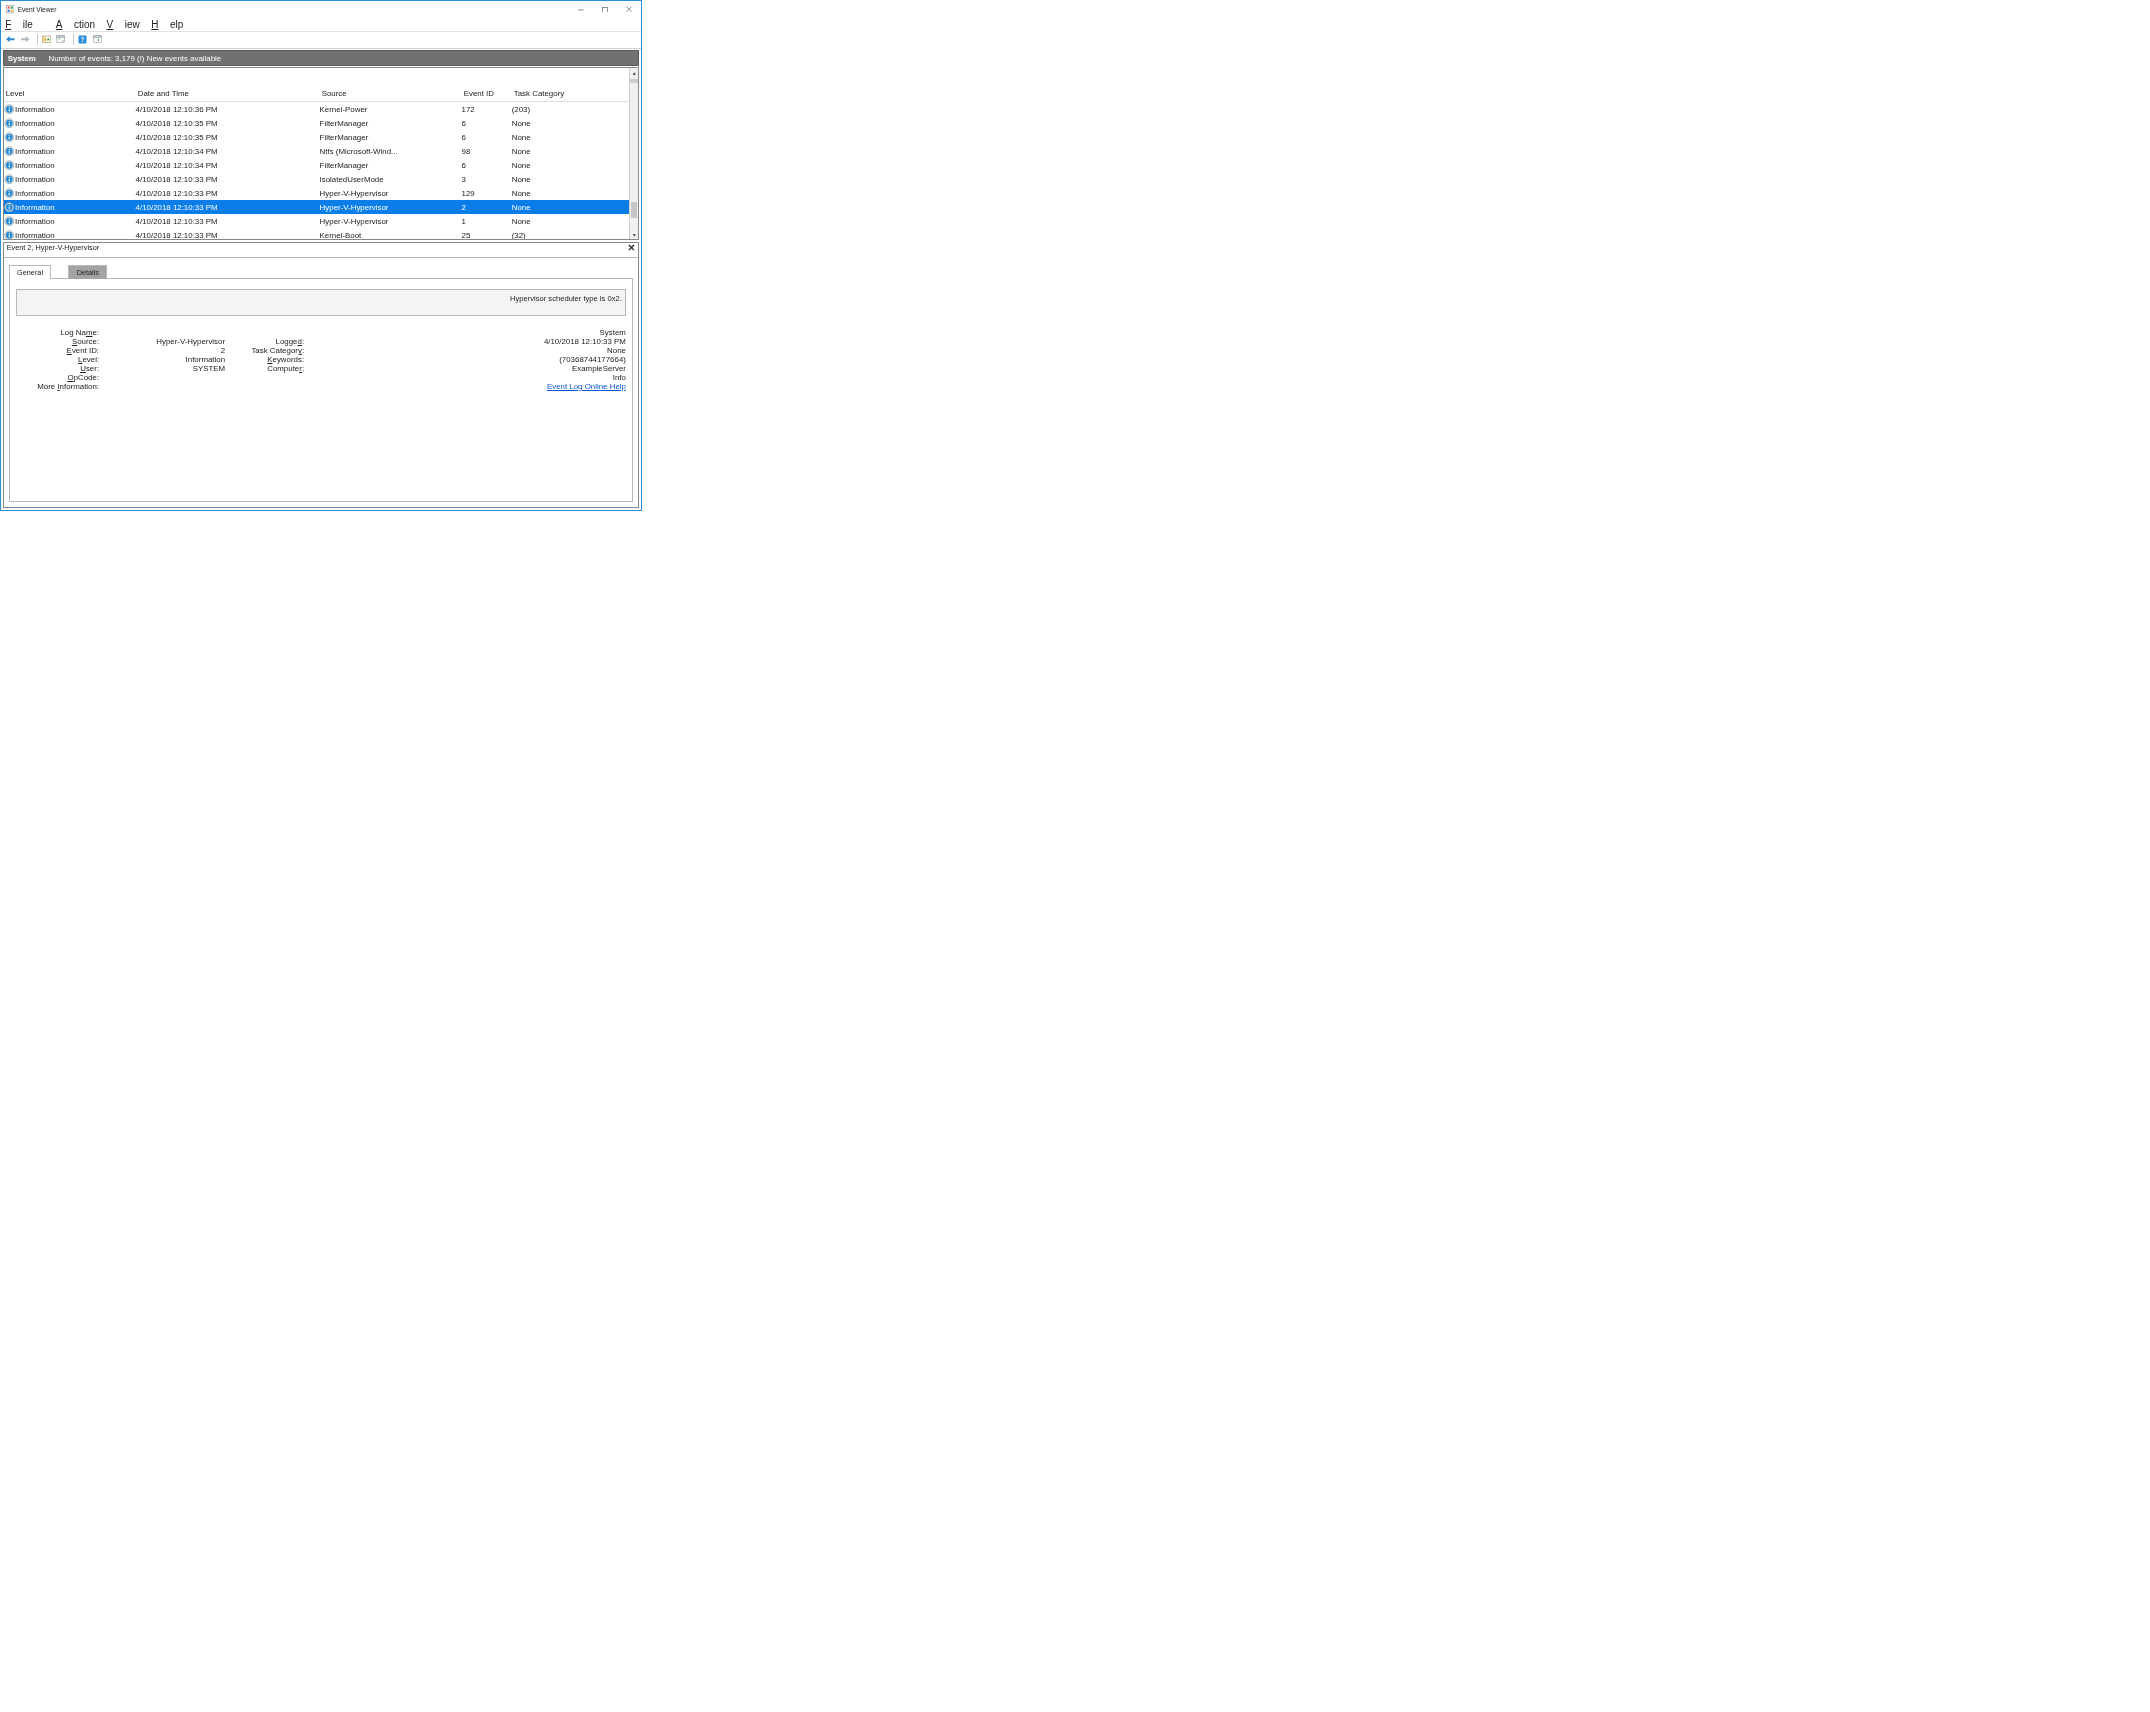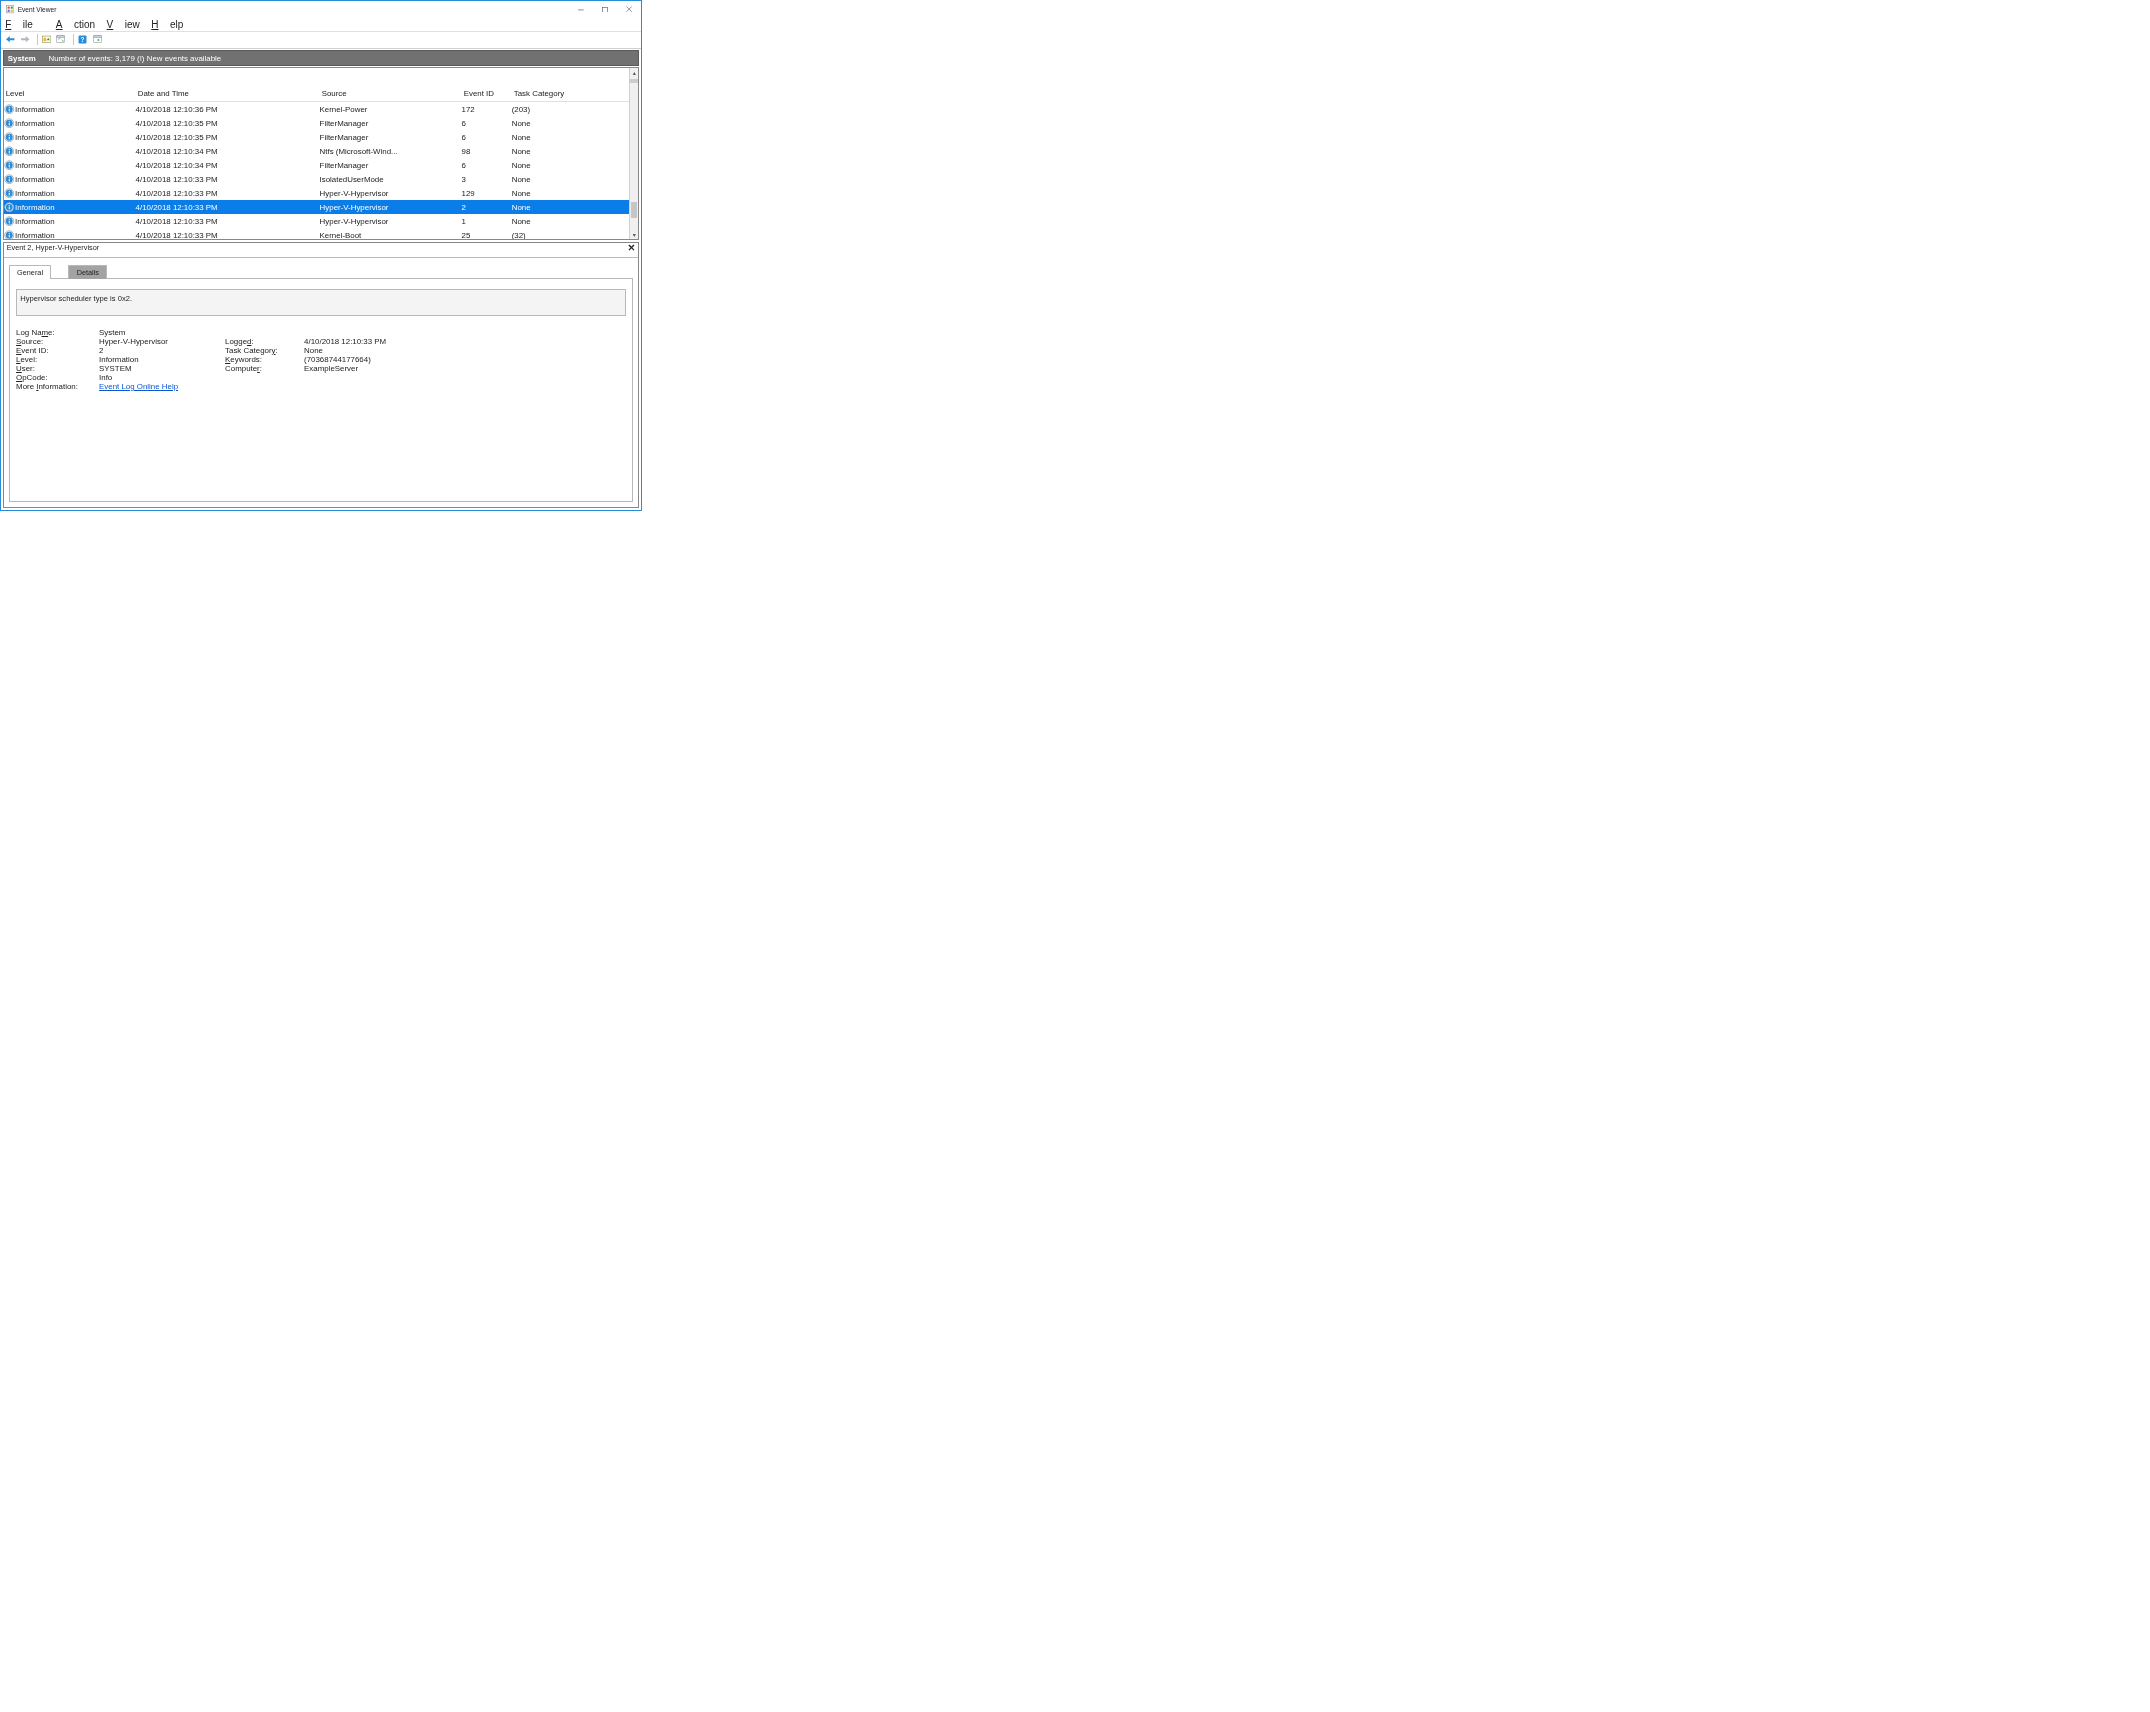--- a/index.html
+++ b/index.html
@@ -45,21 +45,21 @@
   .sb-btm-arrow {position:absolute;bottom:0;width:100%;}
   
   .details-pane { border:1px solid #888; margin-top:1.6px; flex:1; display:flex; flex-direction:column; min-height:0;}
   .details-hdr { height:14.7px; display:flex; align-items:flex-start; padding:0 3.1px; border-bottom:0.5px solid #bbb;}
   .details-hdr .dtitle { font-size:7.3px;}
   .details-hdr .dsp { flex:1;}
   .details-hdr .dclose { font-weight:700; font-size:9.4px; line-height:1;}
   .tabs { display:flex; margin:6.3px 0 0 5.2px;gap:16px;}
   .tab { padding:2.1px 7.3px; border:0.5px solid #b8b8b8; border-bottom:none; font-size:7.3px; margin-right:1px; position:relative; top:0.5px; background:#a3a3a3;}
   .tab.active { background:#fff; }
-  .tab-body { border:0.5px solid #b8b8b8; margin:0 5.2px 5.2px 5.2px; padding:9.4px 6.3px 8.4px 6.3px; flex:1;}
+  .tab-body { border:0.5px solid #b8b8b8; margin:0 5.2px 5.2px 5.2px; padding:9.4px 6.3px 8.4px 6.3px; flex:1;text-align:right;}
   .msg-box { border:0.5px solid #b8b8b8; background:#f4f4f4; padding:4.2px 3.1px 12.6px 3.1px; font-size:7.6px; margin-bottom:11.5px;}
   .field-grid { display:grid; grid-template-columns:83px 126px 79px auto; row-gap:0; font-size:7.9px;}
   .field-grid .lbl { }
   .field-grid .val { }
   .ul-n { text-decoration: underline; text-decoration-style: solid; }
   a.link { color:#0b57d0; text-decoration:underline;}
 </style>
 </head>
 <body>
 

